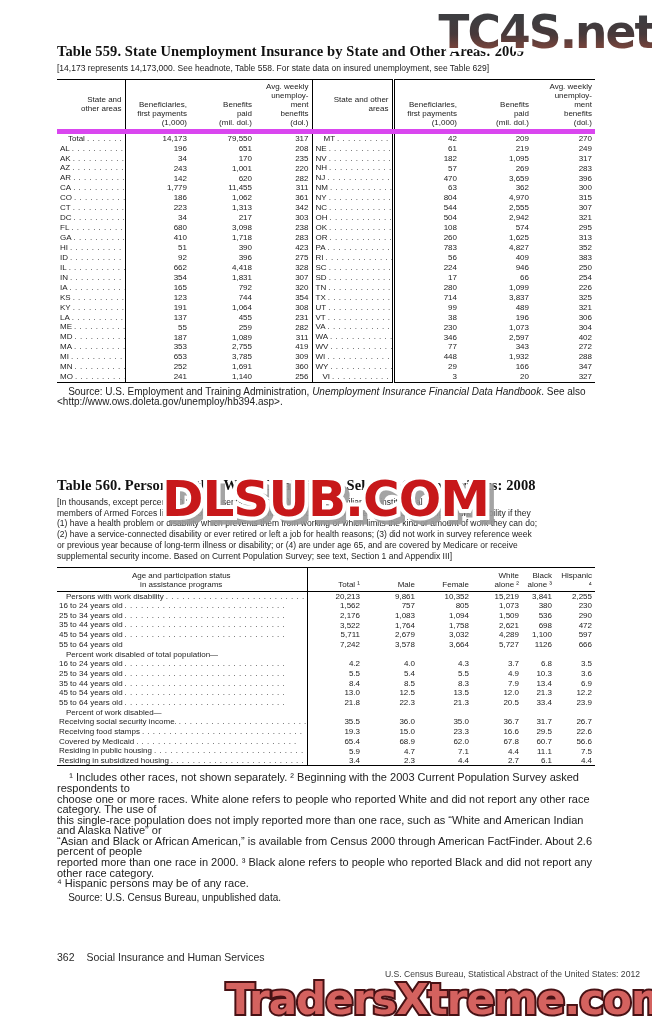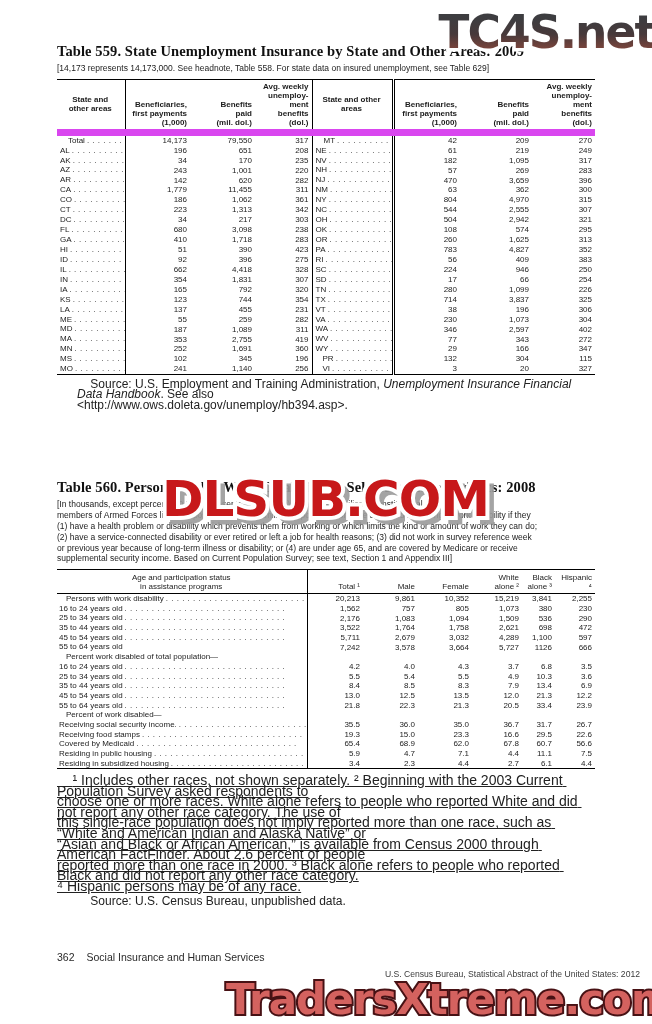--- a/index.html
+++ b/index.html
@@ -10,41 +10,41 @@
     font-family:"Liberation Sans","DejaVu Sans",sans-serif;
   }
   
   .sec { margin-left:57px; width:538px; position:relative; }
   .tbl-title {
     font-family:"Liberation Serif","DejaVu Serif",serif;
     font-weight:bold; font-size:14.5px; letter-spacing:.1px; color:#111;
     margin-bottom:3px; white-space:nowrap;
   }
   .headnote { font-size:8.5px; line-height:10.8px; color:#222; white-space:pre-line; margin-bottom:5px; }
-  .srcnote  { font-size:12px; line-height:10.6px; color:#222; white-space:pre-wrap; margin-top:4px;margin-left:20px; }
-  .footnote { font-size:14px; line-height:10.6px; color:#222; white-space:pre-wrap; margin-top:6px;text-decoration:underline; }
+  .srcnote  { font-size:10px; line-height:10.6px; color:#222; white-space:pre-wrap; margin-top:4px; }
+  .footnote { font-size:11px; line-height:10.6px; color:#222; white-space:pre-wrap; margin-top:6px; }
 
   
   table { border-collapse:collapse; table-layout:fixed; width:538px;
           border-top:1.5px solid #000; border-bottom:1.5px solid #000; }
   th, td { font-size:8px; color:#1c1c1c; vertical-align:bottom; overflow:hidden; }
   td.num { text-align:right; padding-right:3px; white-space:nowrap; }
   .b { font-weight:normal; }
   td.stub { vertical-align:middle; }
   .sw { display:flex; align-items:baseline; padding-left:2px; }
   .sw .lbl { white-space:pre; }
   .sw .dots { flex:1 1 auto; overflow:hidden; white-space:nowrap; margin-left:2px; }
   .sw .dots::after { content:" . . . . . . . . . . . . . . . . . . . . . . . . . . . . . ."; letter-spacing:.5px; }
   td.stub.ind .sw { padding-left:9px; }
   td.stub.sub .sw { padding-left:9px; }
 
   
-  #t559 thead th { height:50px; border-bottom:7px solid #d946ef; font-weight:bold;
+  #t559 thead th { height:50px; border-bottom:5px solid #d946ef; font-weight:normal;
                    white-space:pre-line; padding:2px 3px 2px 2px; }
-  #t559 thead th.hstate { text-align:center; vertical-align:middle; }
+  #t559 thead th.hstate { text-align:right; vertical-align:middle; }
   #t559 thead th.hnum   { text-align:right;  vertical-align:bottom; }
   #t559 tr > *:nth-child(1) { border-right:1px solid #000; }
   #t559 tr > *:nth-child(4) { border-right:1px solid #000; }
   #t559 tr > *:nth-child(5) { border-right:3px double #000; }
   #t559 tbody td { height:9.95px; line-height:9.6px; }
   #t559 tbody td.stub { padding-left:1px; }
   #t559 tbody tr.total-row .sw { padding-left:10px; }
 
   
   #t560 thead th { border-bottom:1.5px solid #000; font-weight:normal;
@@ -472,20 +472,40 @@
                 <span class="dots"></span>
               </div>
             </td>
             <td class="num">714</td>
             <td class="num">3,837</td>
             <td class="num">325</td>
           </tr>
           <tr>
             <td class="stub">
               <div class="sw">
+                <span class="lbl">KY</span>
+                <span class="dots"></span>
+              </div>
+            </td>
+            <td class="num">191</td>
+            <td class="num">1,064</td>
+            <td class="num">308</td>
+            <td class="stub">
+              <div class="sw">
+                <span class="lbl">UT</span>
+                <span class="dots"></span>
+              </div>
+            </td>
+            <td class="num">99</td>
+            <td class="num">489</td>
+            <td class="num">321</td>
+          </tr>
+          <tr>
+            <td class="stub">
+              <div class="sw">
                 <span class="lbl">LA</span>
                 <span class="dots"></span>
               </div>
             </td>
             <td class="num">137</td>
             <td class="num">455</td>
             <td class="num">231</td>
             <td class="stub">
               <div class="sw">
                 <span class="lbl">VT</span>
@@ -552,56 +572,56 @@
                 <span class="dots"></span>
               </div>
             </td>
             <td class="num">77</td>
             <td class="num">343</td>
             <td class="num">272</td>
           </tr>
           <tr>
             <td class="stub">
               <div class="sw">
+                <span class="lbl">MI</span>
+                <span class="dots"></span>
+              </div>
+            </td>
+            <td class="num">653</td>
+            <td class="num">3,785</td>
+            <td class="num">309</td>
+            <td class="stub">
+              <div class="sw">
+                <span class="lbl">WI</span>
+                <span class="dots"></span>
+              </div>
+            </td>
+            <td class="num">448</td>
+            <td class="num">1,932</td>
+            <td class="num">288</td>
+          </tr>
+          <tr>
+            <td class="stub">
+              <div class="sw">
                 <span class="lbl">MN</span>
                 <span class="dots"></span>
               </div>
             </td>
             <td class="num">252</td>
             <td class="num">1,691</td>
             <td class="num">360</td>
             <td class="stub">
               <div class="sw">
                 <span class="lbl">WY</span>
                 <span class="dots"></span>
               </div>
             </td>
             <td class="num">29</td>
             <td class="num">166</td>
             <td class="num">347</td>
-          </tr>
-          <tr>
-            <td class="stub">
-              <div class="sw">
-                <span class="lbl">MS</span>
-                <span class="dots"></span>
-              </div>
-            </td>
-            <td class="num">102</td>
-            <td class="num">345</td>
-            <td class="num">196</td>
-            <td class="stub ind">
-              <div class="sw">
-                <span class="lbl">PR</span>
-                <span class="dots"></span>
-              </div>
-            </td>
-            <td class="num">132</td>
-            <td class="num">304</td>
-            <td class="num">115</td>
           </tr>
           <tr>
             <td class="stub">
               <div class="sw">
                 <span class="lbl">MO</span>
                 <span class="dots"></span>
               </div>
             </td>
             <td class="num">241</td>
             <td class="num">1,140</td>

